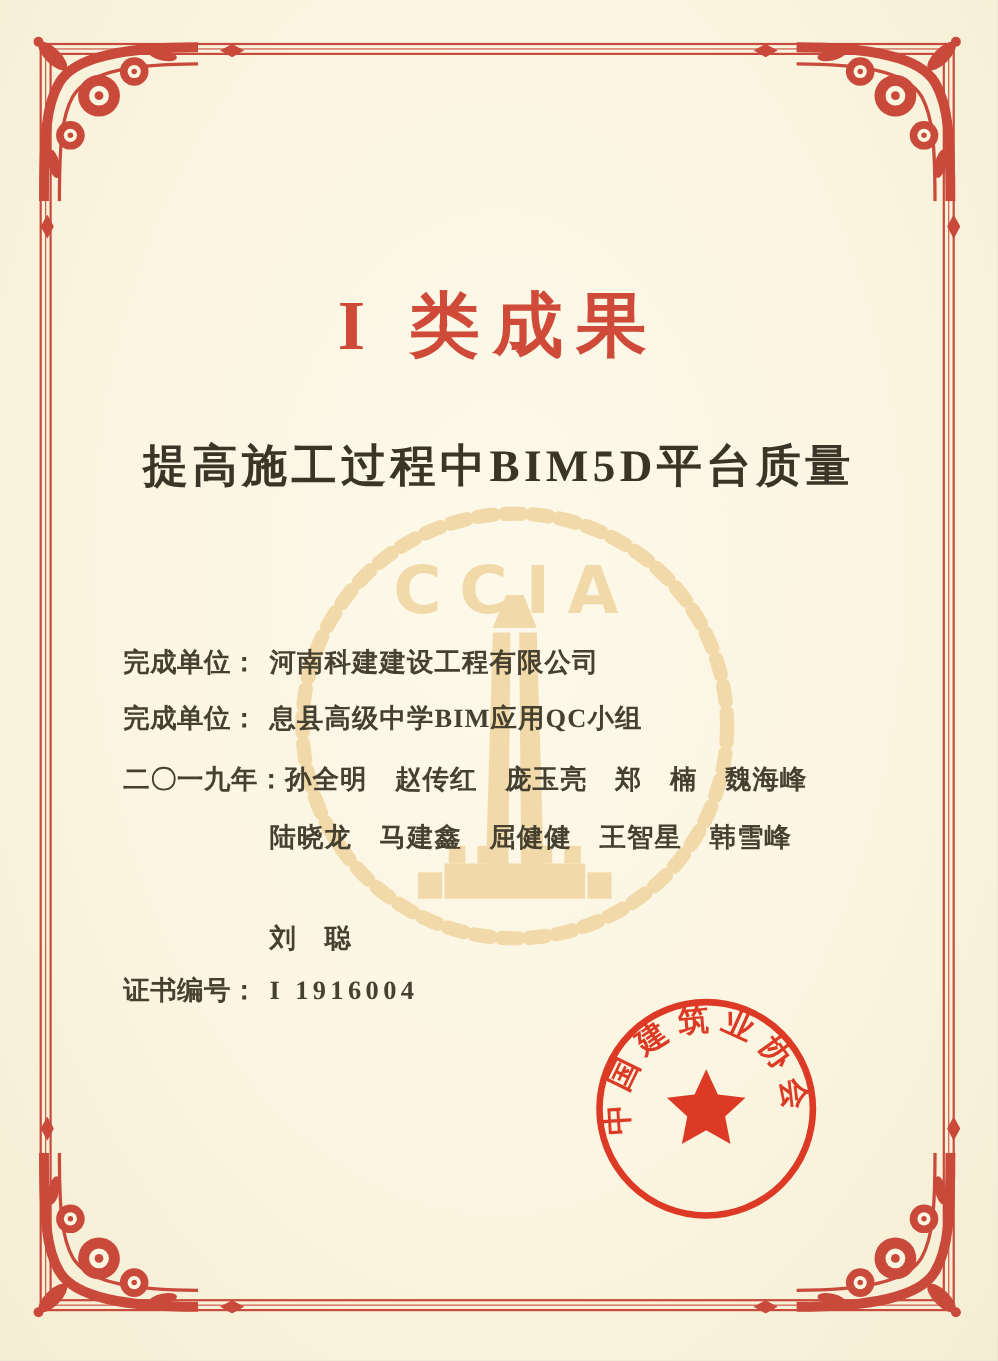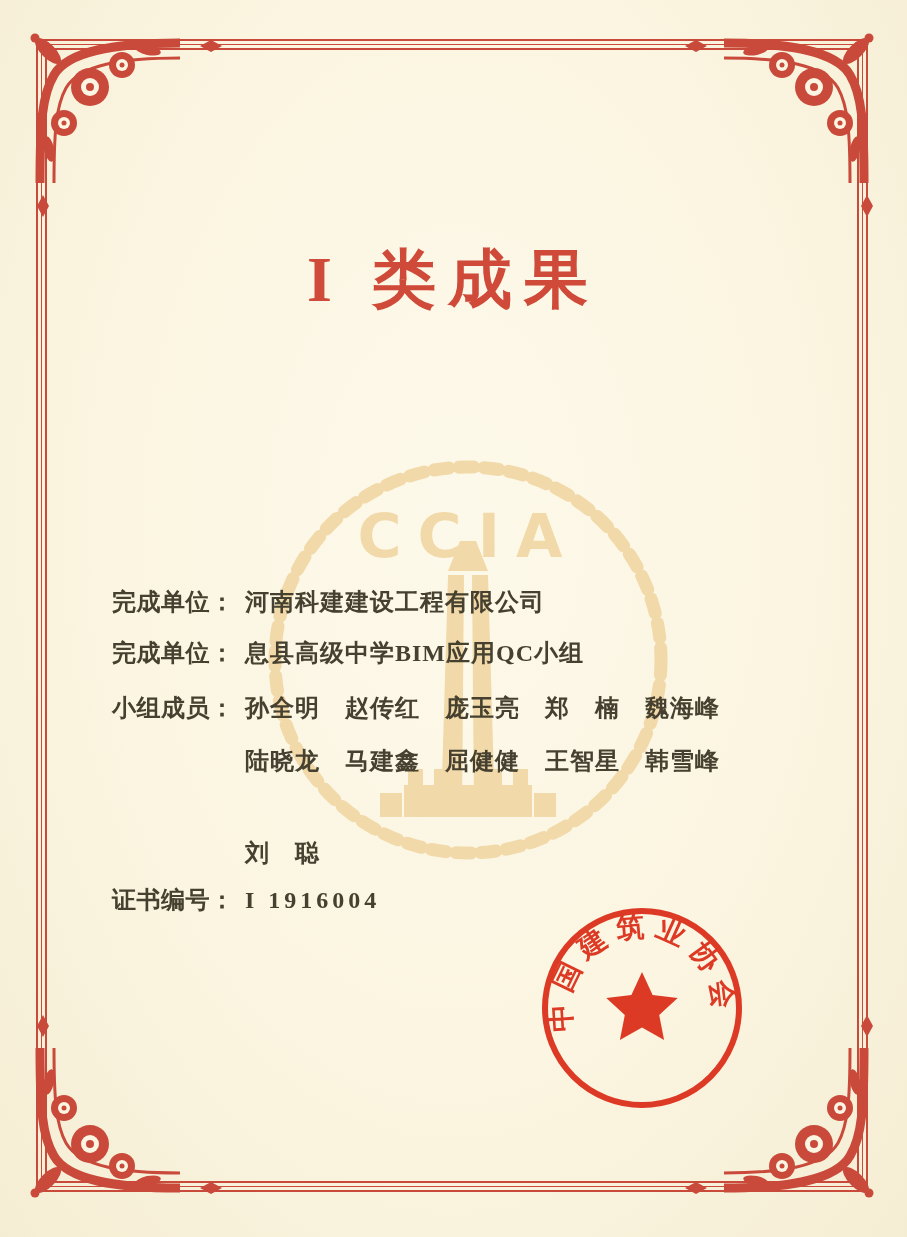--- a/index.html
+++ b/index.html
@@ -26,21 +26,21 @@
   .tip.v{transform:rotate(90deg);}
   
   .watermark{position:absolute;left:258px;top:445px;z-index:1;opacity:.95;}
   
   .conference-title{
     position:absolute;left:0;right:0;top:134px;z-index:4;
     text-align:center;font-size:32px;font-weight:bold;letter-spacing:1px;
     color:#3f3a2c;
   }
   .grade{
-    position:absolute;left:0;right:0;top:236px;z-index:4;
+    position:absolute;left:0;right:0;top:252px;z-index:4;
     text-align:center;font-size:64px;font-weight:bold;letter-spacing:12px;
     color:#cf4a38;
   }
   .project-line{
     position:absolute;left:0;right:0;z-index:4;
     text-align:center;font-size:41px;font-weight:bold;letter-spacing:4px;
     color:#3a3526;
   }
   .project-line.l1{top:396px;}
   .project-line.l2{top:468px;}
@@ -208,30 +208,31 @@
   <svg class="tip v" style="right:29px;top:200px;" viewBox="0 0 22 12">
       <polygon points="0,6 11,0 22,6 11,12" fill="#c94a3b"></polygon>
     </svg>
   <svg class="tip v" style="right:29px;top:1020px;" viewBox="0 0 22 12">
       <polygon points="0,6 11,0 22,6 11,12" fill="#c94a3b"></polygon>
     </svg>
 
 
   <div class="grade">I 类成果</div>
 
+  <div class="project-line l1">提高施工过程中BIM5D平台质量</div>
 
   <div class="info-block">
     <div class="info-row r1">
       <span class="label">完成单位：</span><span class="value">河南科建建设工程有限公司</span>
     </div>
     <div class="info-row r2">
       <span class="label">完成单位：</span><span class="value">息县高级中学BIM应用QC小组</span>
     </div>
     <div class="info-row r3">
-      <span class="label">小组成员：</span><span class="value">孙全明　赵传红　庞玉亮　郑　楠　魏海峰</span>
+      <span class="label">二〇一九年：</span><span class="value">孙全明　赵传红　庞玉亮　郑　楠　魏海峰</span>
     </div>
     <div class="info-row r4">
       <span class="label"></span><span class="value">陆晓龙　马建鑫　屈健健　王智星　韩雪峰</span>
     </div>
     <div class="info-row r5">
       <span class="label"></span><span class="value">刘　聪</span>
     </div>
     <div class="info-row r6">
       <span class="label">证书编号：</span><span class="value">I 1916004</span>
     </div>

